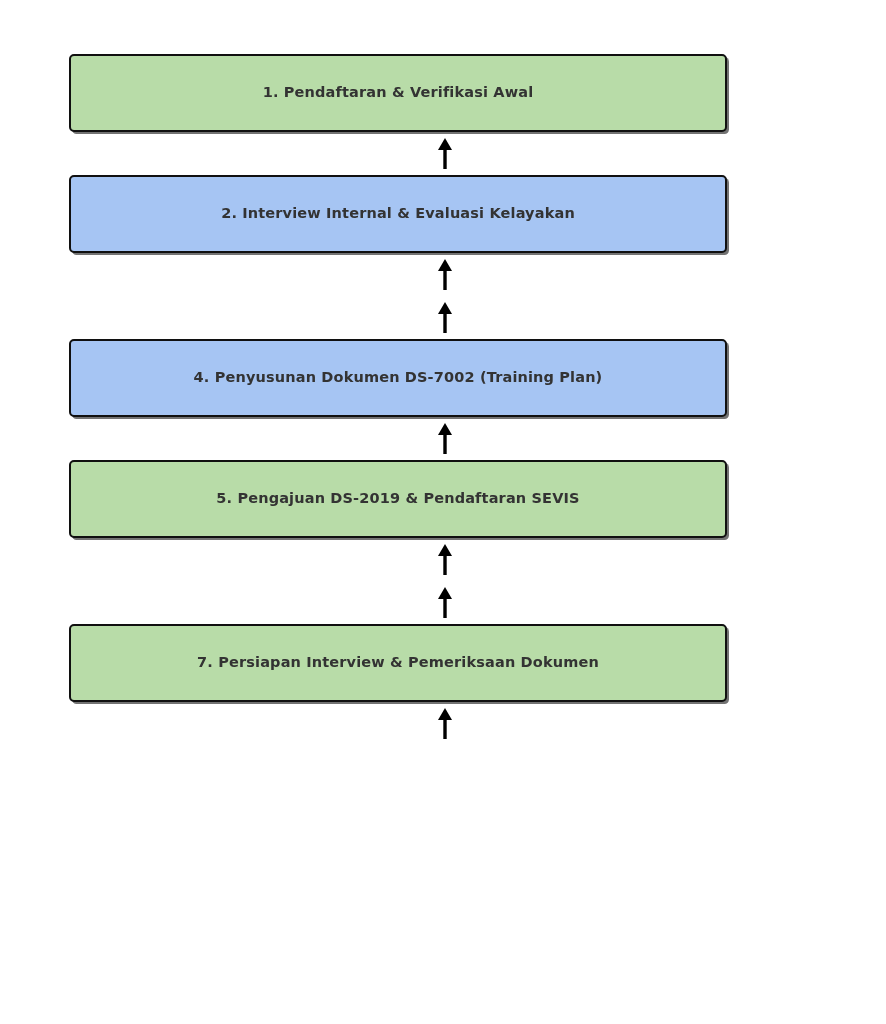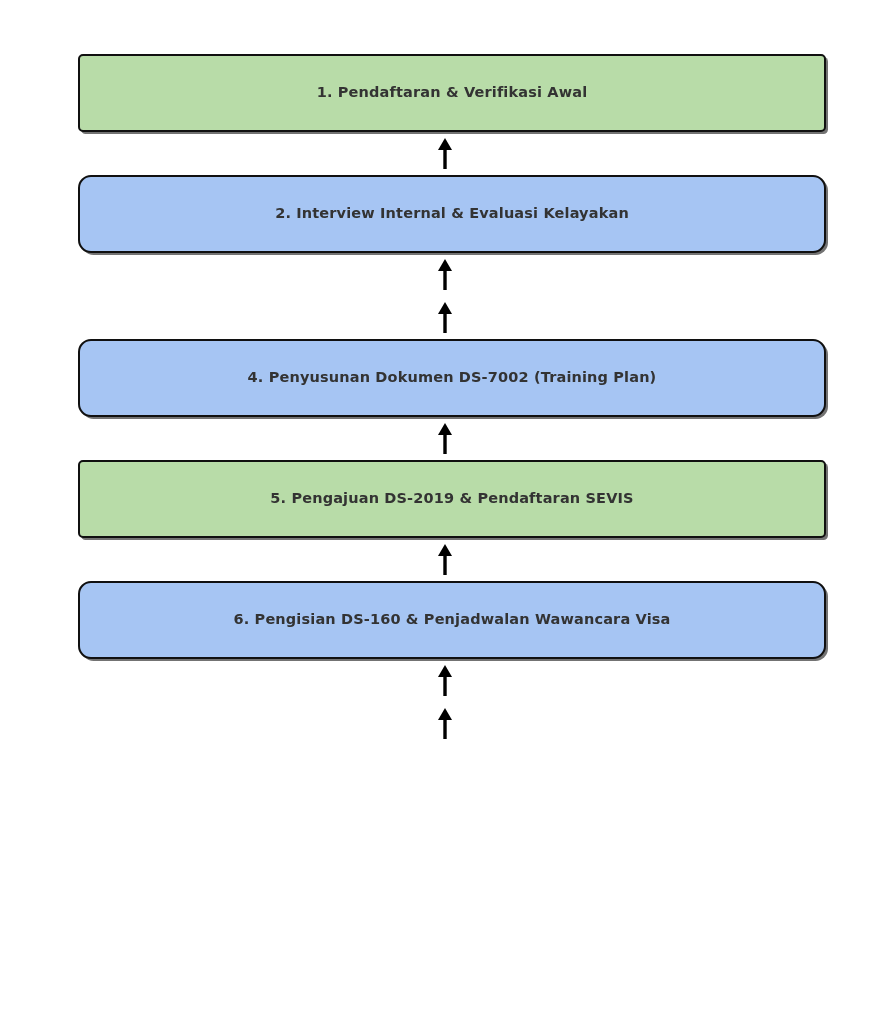--- a/index.html
+++ b/index.html
@@ -26,33 +26,32 @@
   .flow-row {
     position: relative;
     width: 748px;
     margin: 0 auto;
   }
 
   
   .node {
     position: relative;
     box-sizing: border-box;
-    width: 748px;
+    width: 658px;
     height: 78px;
     border: 2.4px solid #101010;
     border-radius: 5px;
     display: flex;
     align-items: center;
     justify-content: center;
     box-shadow: 2.5px 2.5px 0 -0.5px rgba(0,0,0,0.55);
-    margin-left: 9px;
   }
 
   .node.green { background: #b8dca8; }
-  .node.blue  { background: #a6c5f3; border-radius: 13px; }
+  .node.blue  { background: #a6c5f3; }
 
   .node-label {
     font-size: 14.5px;
     font-weight: bold;
     color: #333333;
     letter-spacing: 0.15px;
     text-align: center;
     line-height: 1.2;
     white-space: nowrap;
     user-select: none;
@@ -135,33 +134,33 @@
     </div>
   </div>
 
   <div class="connector">
     <svg class="arrow-svg" viewBox="0 0 16 31">
       <rect x="6.3" y="10" width="3.4" height="21" fill="#000000"></rect>
       <polygon points="8,0 15,12 1,12" fill="#000000"></polygon>
     </svg>
   </div>
 
-  <div class="flow-row">
-    <div class="node blue">
-      <span class="node-label">6. Pengisian DS-160 &amp; Penjadwalan Wawancara Visa</span>
-    </div>
-  </div>
 
   <div class="connector">
     <svg class="arrow-svg" viewBox="0 0 16 31">
       <rect x="6.3" y="10" width="3.4" height="21" fill="#000000"></rect>
       <polygon points="8,0 15,12 1,12" fill="#000000"></polygon>
     </svg>
   </div>
 
+  <div class="flow-row">
+    <div class="node green">
+      <span class="node-label">7. Persiapan Interview &amp; Pemeriksaan Dokumen</span>
+    </div>
+  </div>
 
   <div class="connector">
     <svg class="arrow-svg" viewBox="0 0 16 31">
       <rect x="6.3" y="10" width="3.4" height="21" fill="#000000"></rect>
       <polygon points="8,0 15,12 1,12" fill="#000000"></polygon>
     </svg>
   </div>
 
 
 </div>

